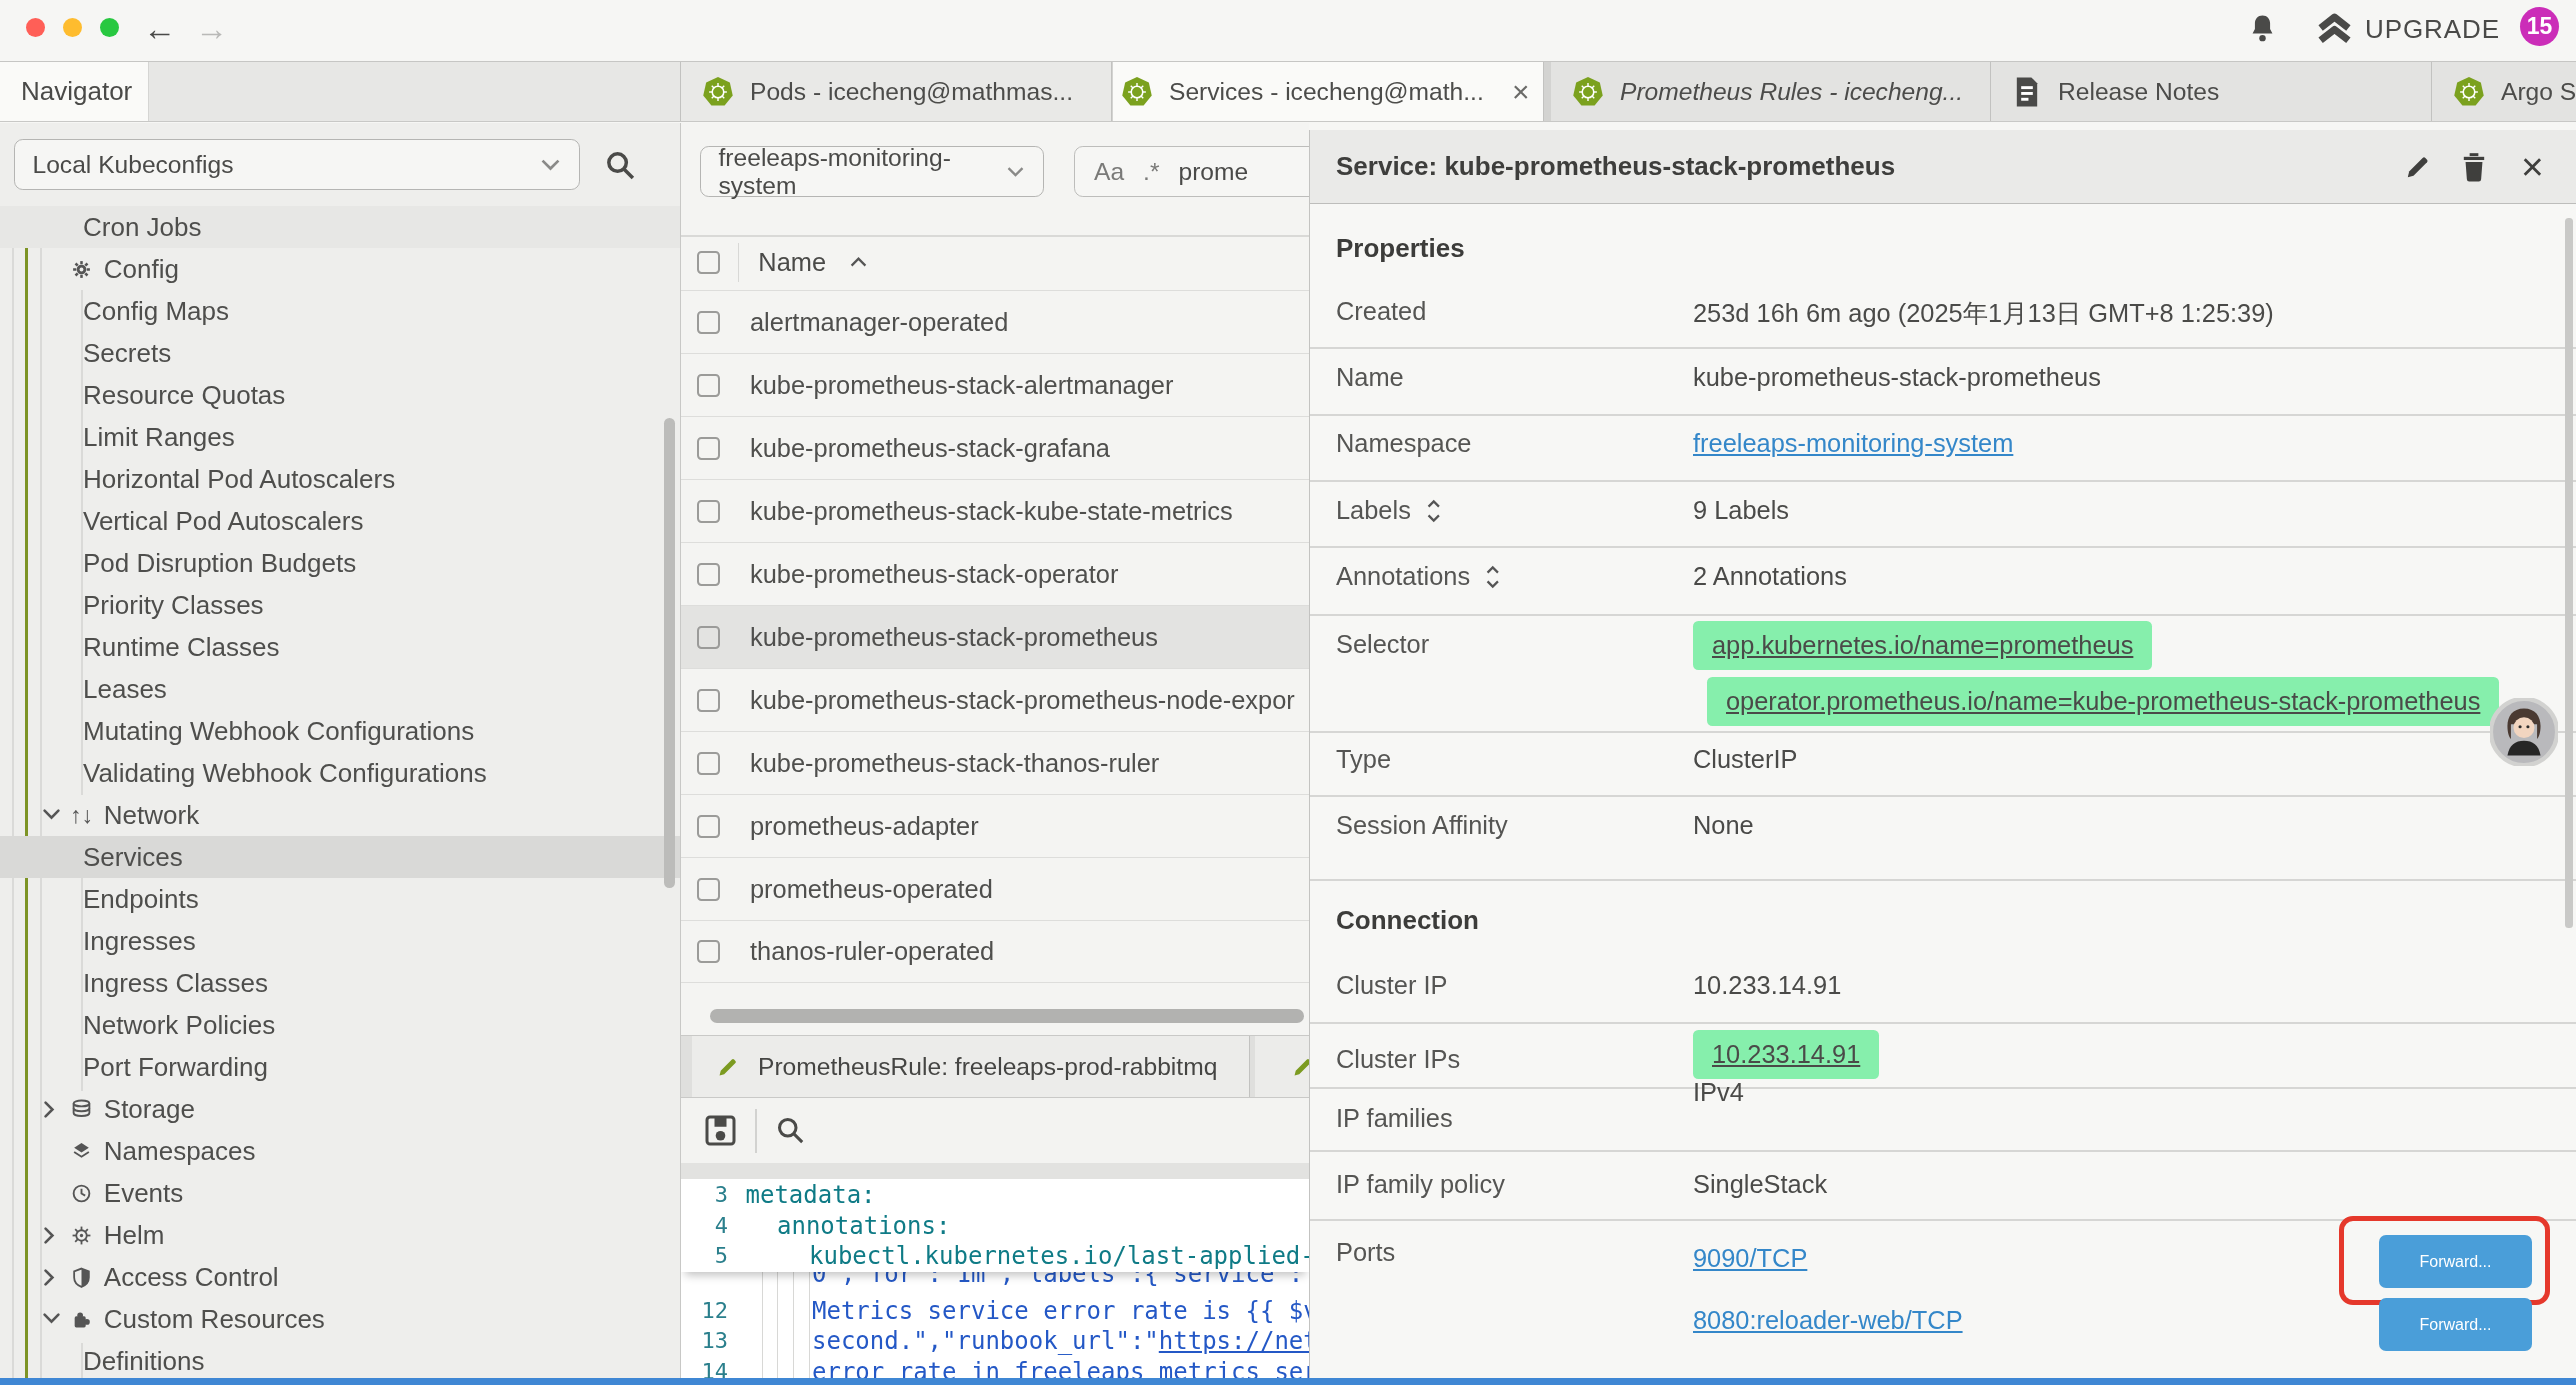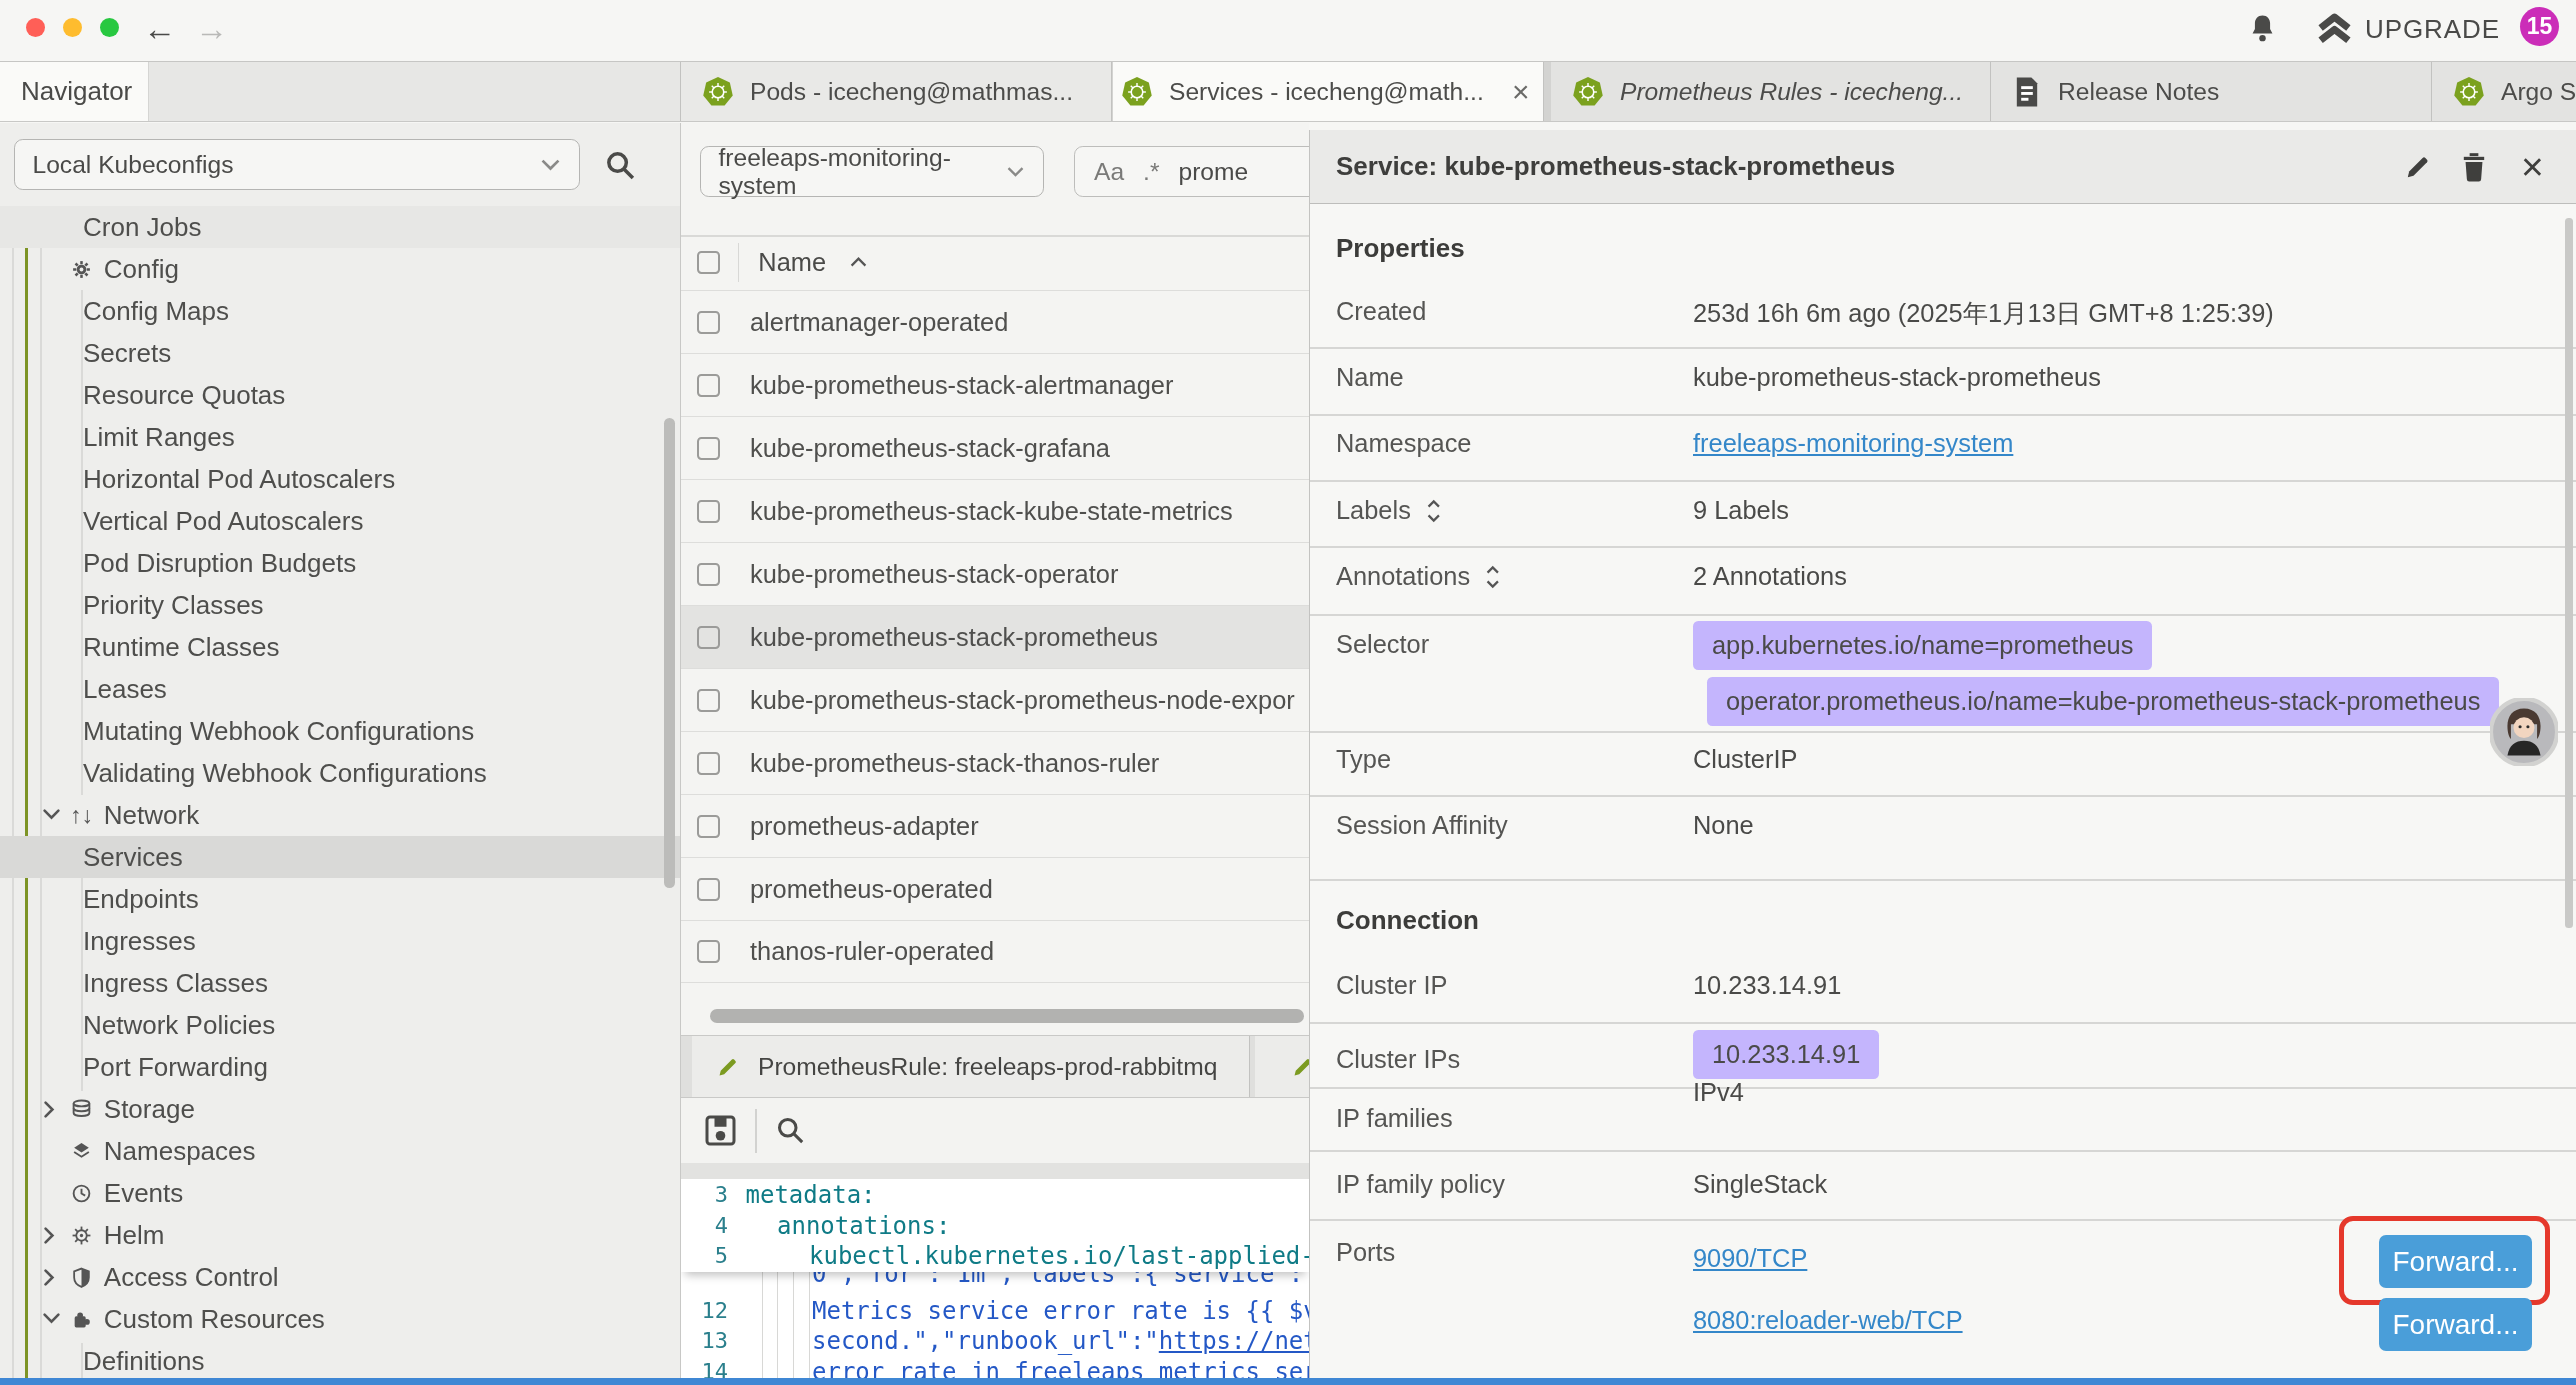--- a/index.html
+++ b/index.html
@@ -77,24 +77,24 @@
           border-left:1.8px solid #c3c3c1;box-sizing:border-box;overflow:hidden;}
   .dheader{position:absolute;left:0;right:0;top:0;height:74px;background:#eaeae8;border-bottom:1.8px solid #bdbdbb;
            box-sizing:border-box;display:flex;align-items:center;}
   .dtitle{margin-left:26px;font-weight:bold;font-size:26px;color:#3e3e3c;}
   .hicon{position:absolute;top:19px;width:35px;height:35px;display:flex;align-items:center;justify-content:center;}
   .dheading{position:absolute;left:26px;font-weight:bold;font-size:26px;color:#3c3c3a;}
   .dlabel{position:absolute;left:26px;font-size:25.4px;color:#555553;display:flex;align-items:center;gap:14px;}
   .dvalue{position:absolute;left:383px;font-size:25.4px;color:#4a4a48;white-space:nowrap;}
   .dsep{position:absolute;left:0;right:0;height:1.8px;background:#d6d6d4;}
   .dlink{color:#3487c9;text-decoration:underline;}
-  .chip{position:absolute;background:#c4b5fd;border-radius:5.3px;height:49px;display:flex;align-items:center;
-        padding:0 19px;font-size:25.4px;color:#4a4a48;white-space:nowrap;}
+  .chip{position:absolute;background:#86efac;border-radius:5.3px;height:49px;display:flex;align-items:center;
+        padding:0 19px;font-size:25.4px;color:#4a4a48;white-space:nowrap;text-decoration:underline;}
   .fwd-btn{position:absolute;left:1069px;width:153px;height:53px;background:#4a9ed9;border:none;border-radius:7px;
-           color:#fff;font-size:28px;font-family:"Liberation Sans",sans-serif;display:flex;align-items:center;justify-content:center;}
+           color:#fff;font-size:16px;font-family:"Liberation Sans",sans-serif;display:flex;align-items:center;justify-content:center;}
   .red-box{position:absolute;left:1029px;width:211px;height:89px;border:5.3px solid #e5382b;border-radius:14px;box-sizing:border-box;}
   .dscroll{position:absolute;right:3.5px;width:8px;border-radius:3.5px;background:#c9c9c7;}
 
   .bottombar{position:absolute;left:0;bottom:0;width:100%;height:7px;background:#3f87d4;}
 </style>
 </head>
 <body>
 
 <div class="app">
 

